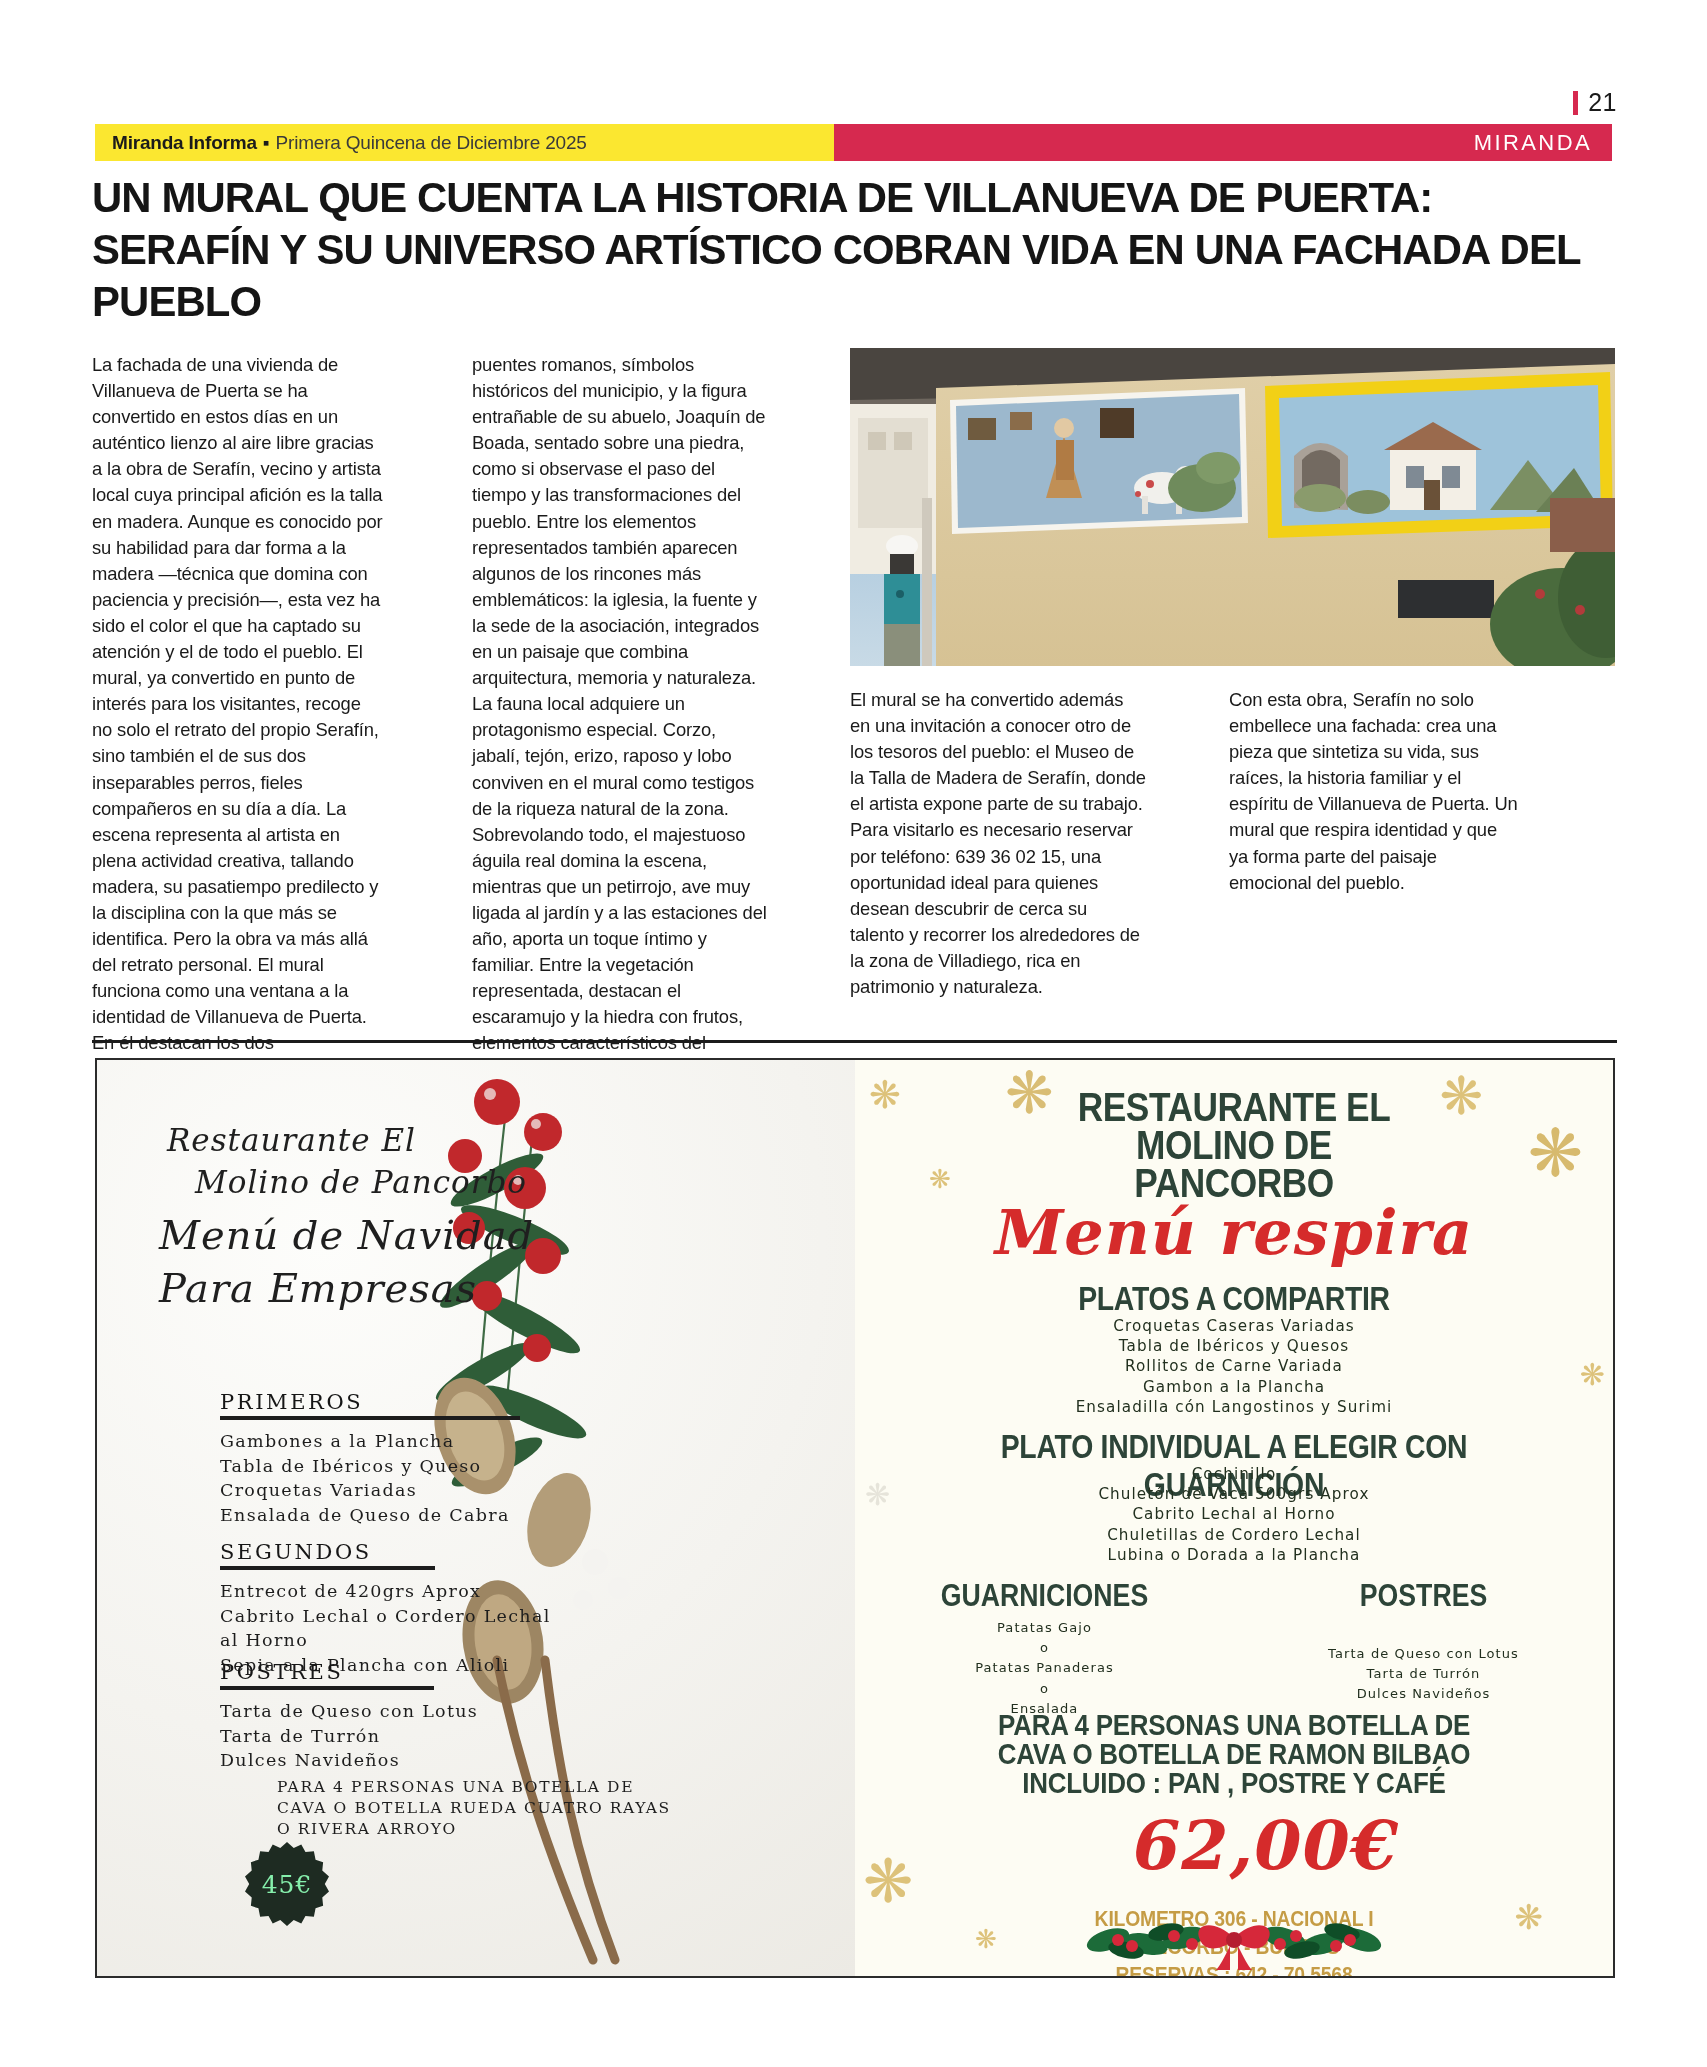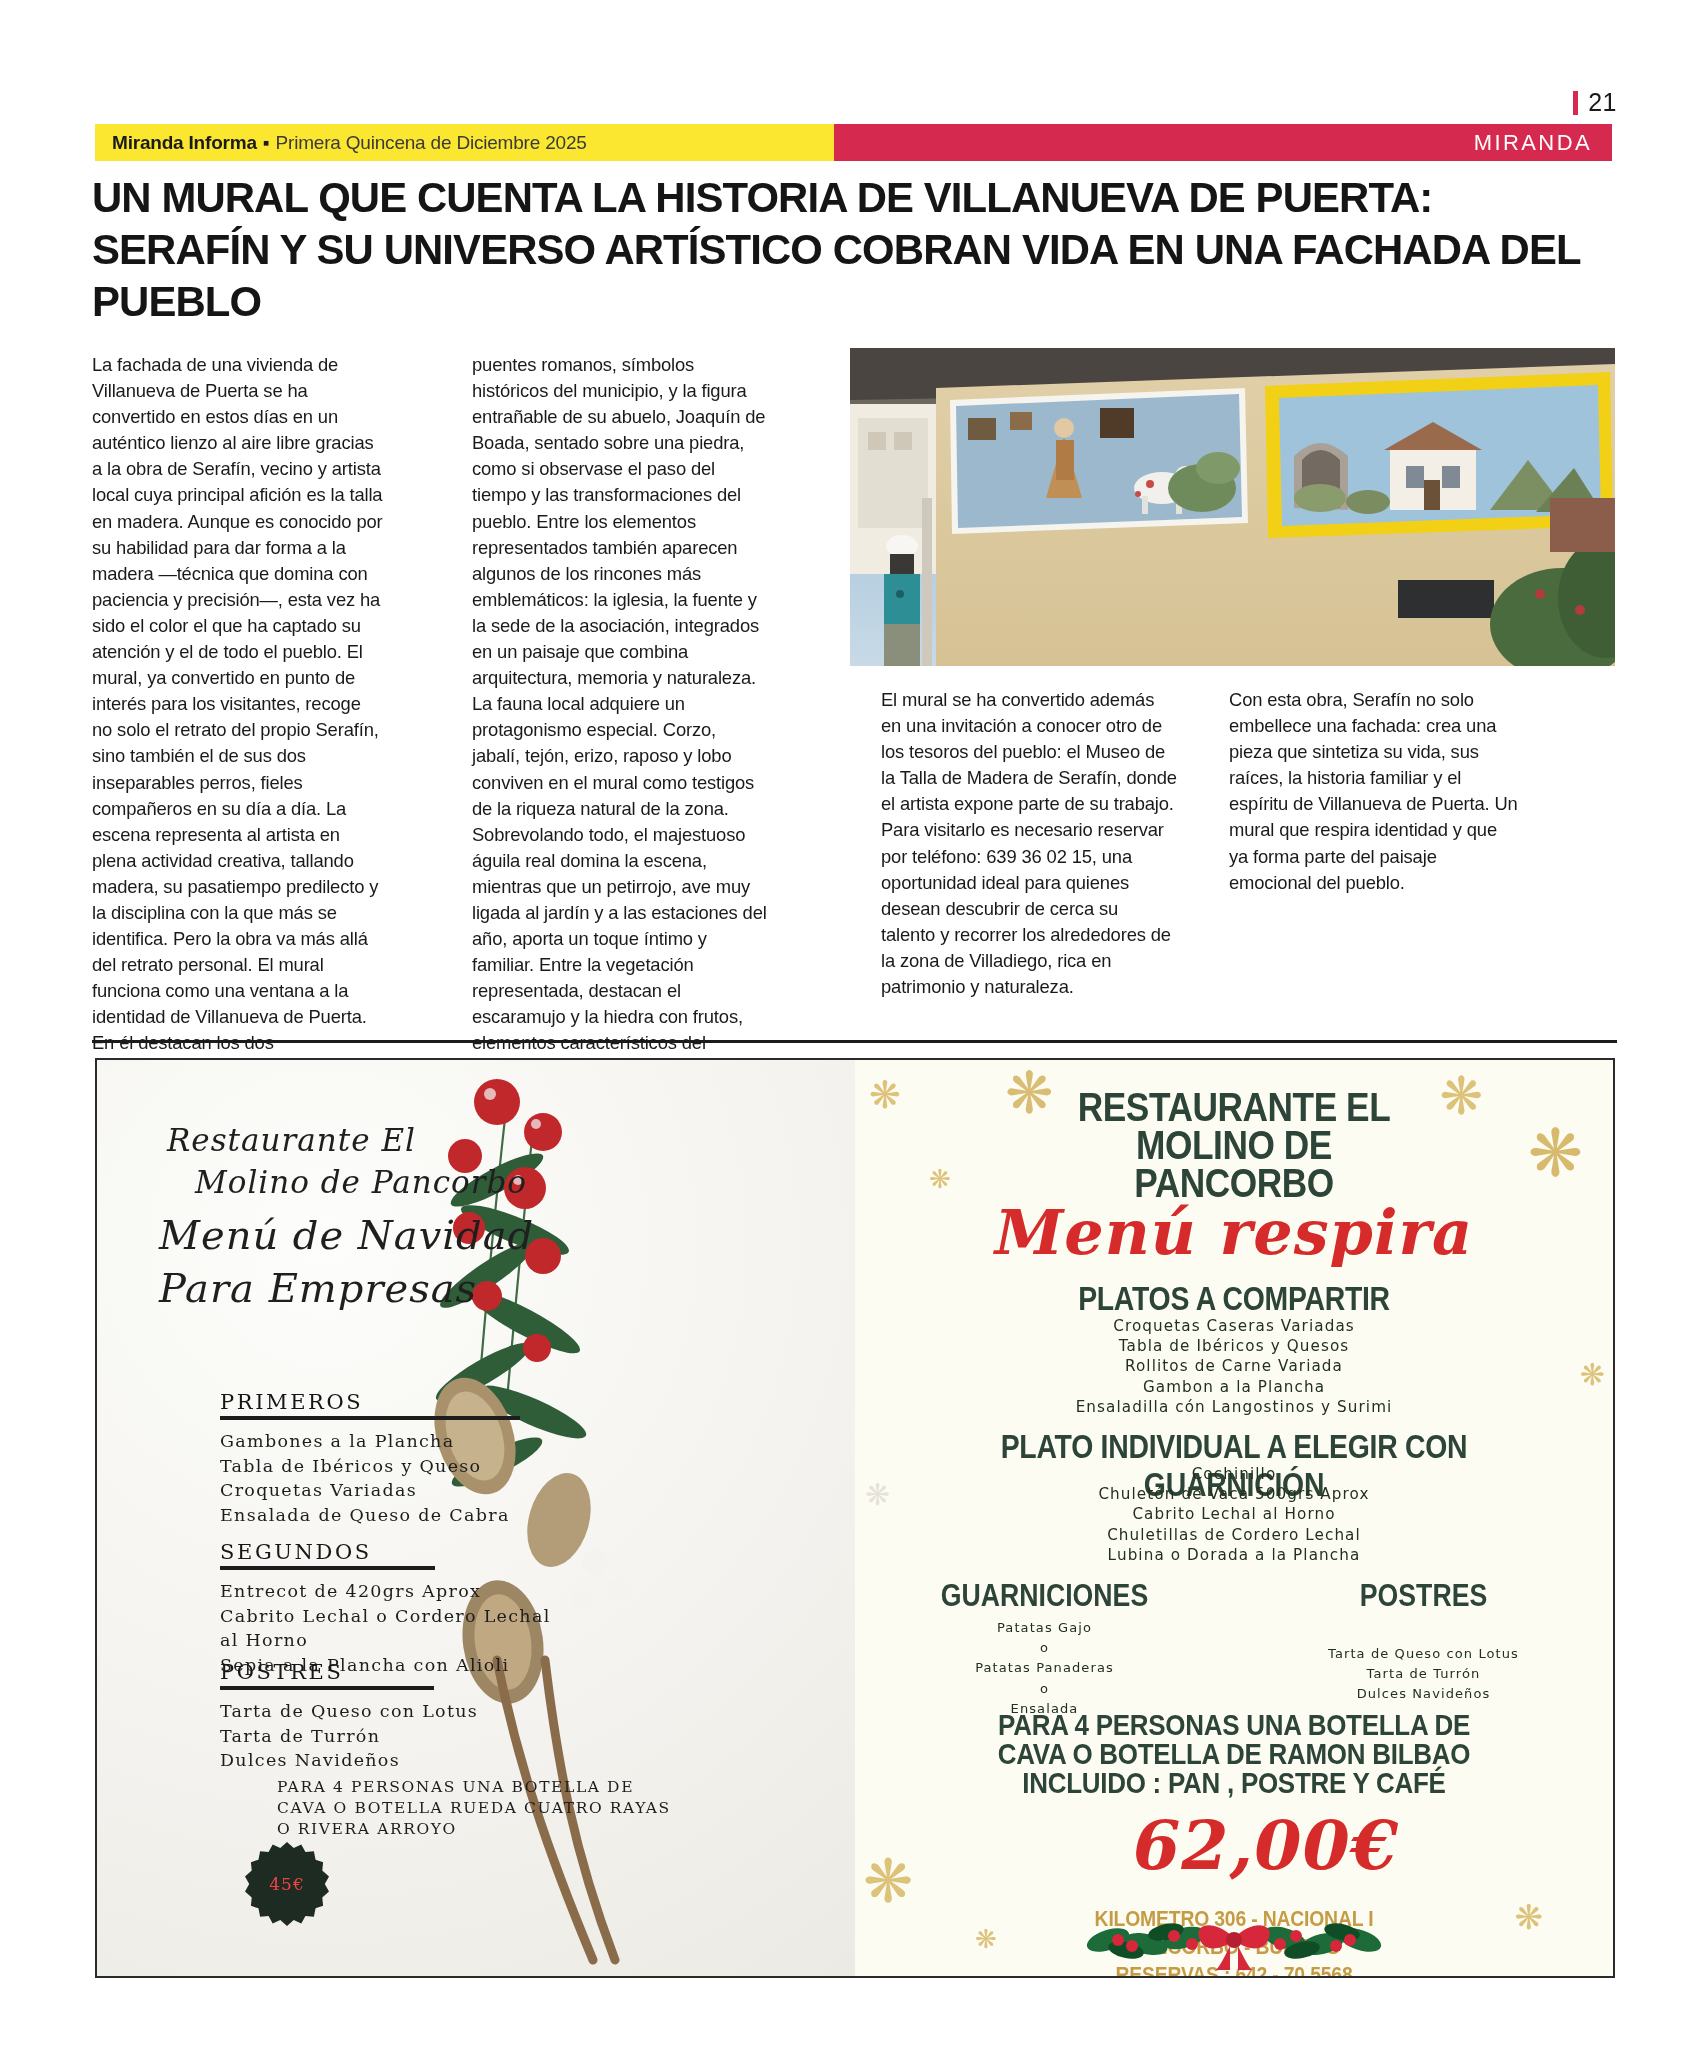--- a/index.html
+++ b/index.html
@@ -111,21 +111,21 @@
   .col {
     position: absolute;
     font-size: 18.4px;
     line-height: 26.1px;
     color: #1a1a1a;
     letter-spacing: -0.15px;
     text-align: left;
   }
   .col-1 { left: 0px;   top: 0px; width: 293px; }
   .col-2 { left: 380px; top: 0px; width: 295px; }
-  .col-3 { left: 758px; top: 335px; width: 296px; margin-left: 31px; }
+  .col-3 { left: 758px; top: 335px; width: 296px; }
   .col-4 { left: 1137px; top: 335px; width: 292px; }
 
   
   .photo {
     position: absolute;
     left: 850px;
     top: 348px;
     width: 765px;
     height: 318px;
     overflow: hidden;
@@ -233,26 +233,26 @@
     letter-spacing: 1.6px;
     color: #1d1d1d;
   }
   .price-badge {
     position: absolute;
     left: 148px;
     top: 782px;
     width: 84px;
     height: 84px;
     background: #1e2b22;
-    color: #ef4444;
+    color: #86efac;
     display: flex;
     align-items: center;
     justify-content: center;
     font-family: "DejaVu Serif", serif;
-    font-size: 17px;
+    font-size: 25px;
     letter-spacing: 1px;
     clip-path: polygon(
       50% 0%, 58% 7%, 67% 3%, 72% 12%, 82% 11%, 84% 21%, 93% 24%, 92% 34%,
       100% 41%, 95% 50%, 100% 59%, 92% 66%, 93% 76%, 84% 79%, 82% 89%,
       72% 88%, 67% 97%, 58% 93%, 50% 100%, 42% 93%, 33% 97%, 28% 88%,
       18% 89%, 16% 79%, 7% 76%, 8% 66%, 0% 59%, 5% 50%, 0% 41%, 8% 34%,
       7% 24%, 16% 21%, 18% 11%, 28% 12%, 33% 3%, 42% 7%
     );
   }
   .incl-note {

